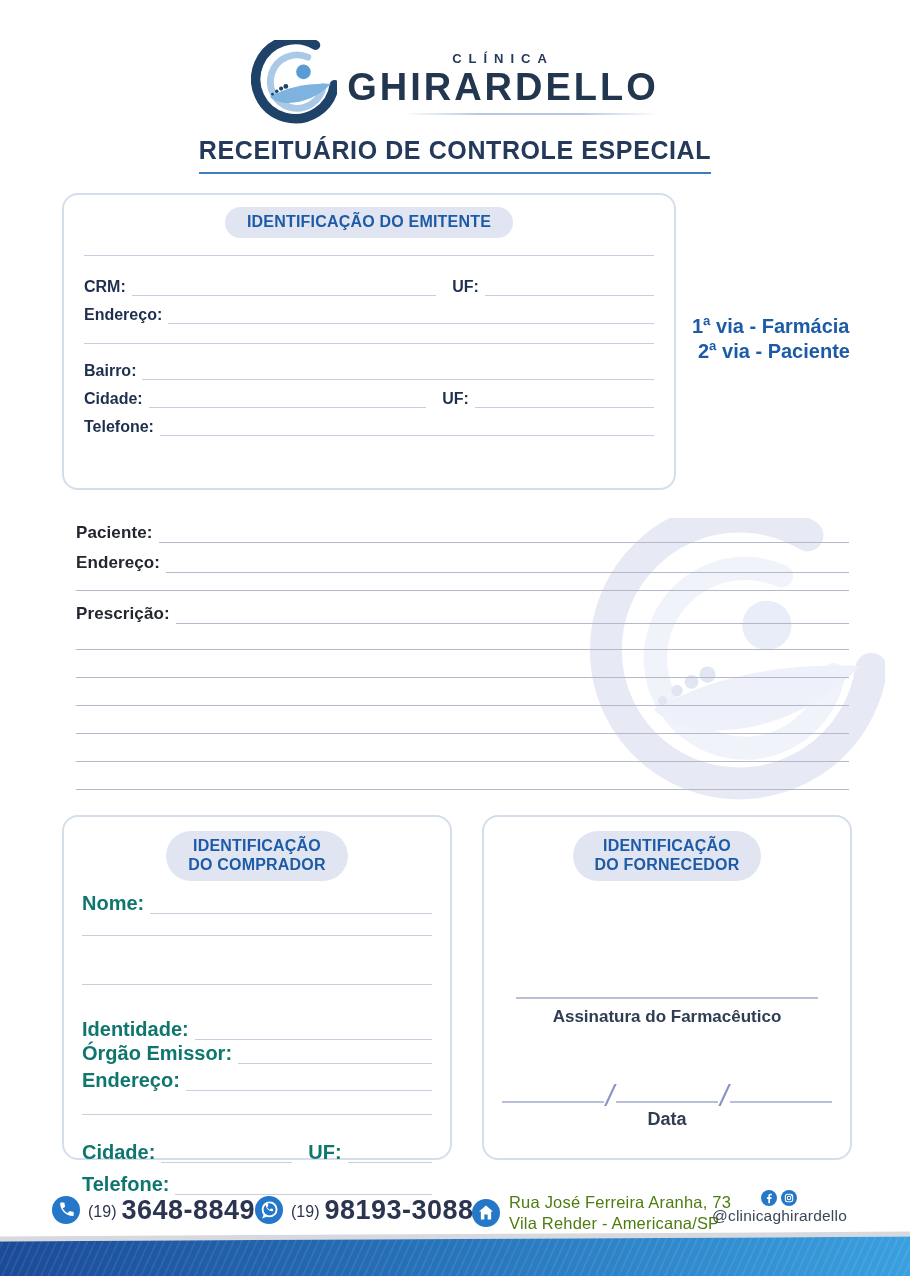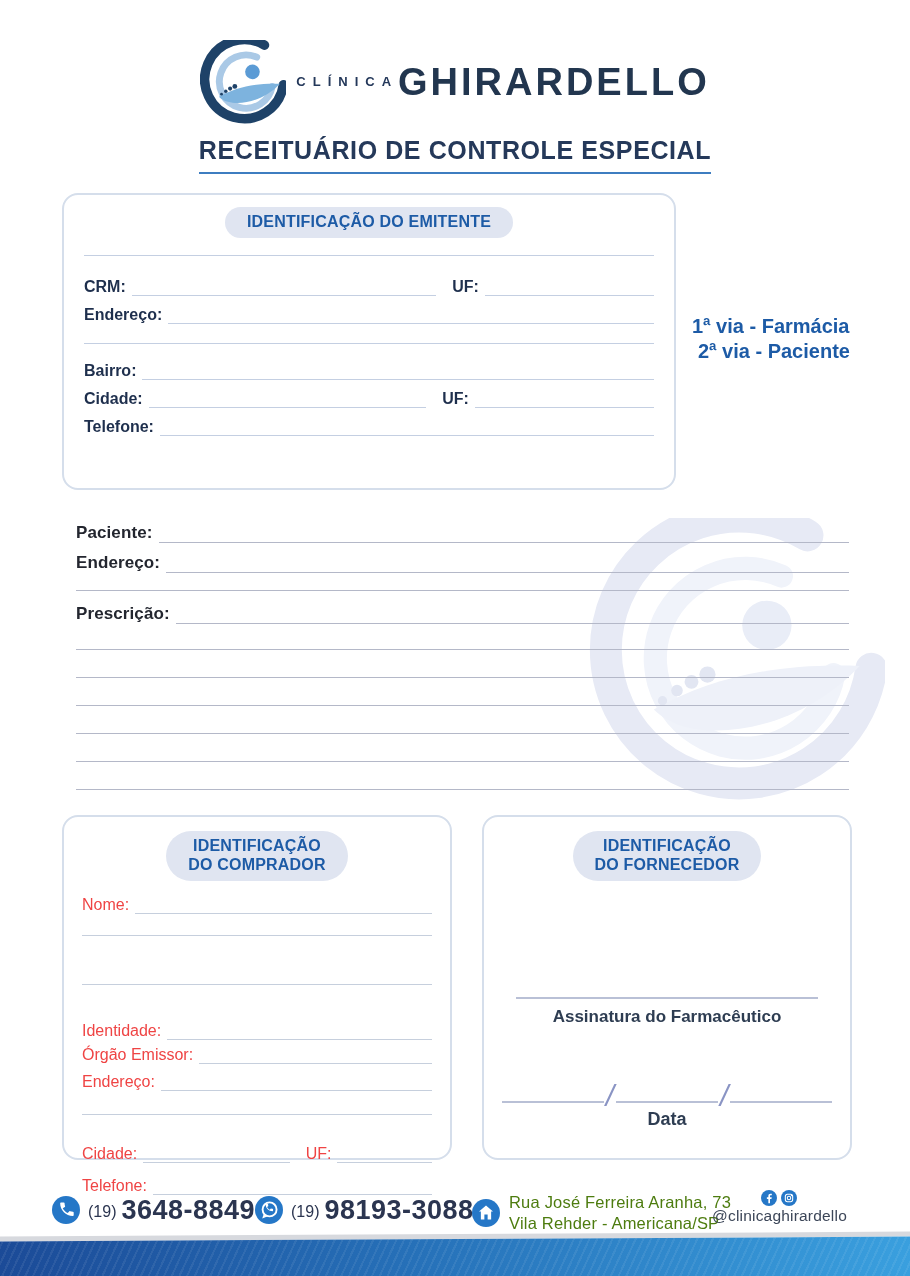--- a/index.html
+++ b/index.html
@@ -3,21 +3,21 @@
 <meta charset="utf-8">
 <style>
   html,body{margin:0;padding:0;background:#ffffff;}
   .page{
     position:relative;width:910px;height:1276px;background:#ffffff;overflow:hidden;
     font-family:"Liberation Sans", sans-serif;
   }
   
   .logo-block{position:absolute;top:40px;left:0;width:100%;display:flex;justify-content:center;align-items:center;gap:10px;}
   .logo-mark{width:86px;height:86px;flex:0 0 auto;}
-  .logo-text{display:flex;flex-direction:row;align-items:center;}
+  .logo-text{display:flex;flex-direction:column;align-items:center;}
   .logo-clinic{font-size:13px;font-weight:700;letter-spacing:7px;color:#24385a;margin-bottom:2px;}
   .logo-name{font-size:38px;font-weight:600;letter-spacing:3px;color:#22364f;line-height:1.05;}
   .logo-rule{height:2px;width:82%;margin-top:5px;align-self:flex-end;
     background:linear-gradient(90deg,rgba(185,201,221,0),#b9c9dd 30%,#b9c9dd 70%,rgba(185,201,221,0));}
   
   .title-wrap{position:absolute;top:136px;left:0;width:100%;text-align:center;}
   .title-wrap h1{display:inline-block;margin:0;font-size:25px;font-weight:800;color:#25395a;
     letter-spacing:0.6px;border-bottom:2px solid #3e7dc0;padding-bottom:7px;text-align:center;}
   
   .box{position:absolute;border:2px solid #d5deeb;border-radius:16px;background:#fff;box-sizing:border-box;}
@@ -49,21 +49,21 @@
   .middle{position:absolute;left:76px;top:513px;width:773px;z-index:1;}
   .middle .lbl{color:#23262f;font-size:17px;letter-spacing:0.1px;}
   .middle .line{border-bottom:1.5px solid #b4b8c8;}
   .middle .frow{height:30px;}
   .middle .m-cont{margin-top:17px;}
   .middle .m-presc{margin-top:3px;}
   .middle .blank{margin-top:27px;border-bottom:1.5px solid #b4b8c8;height:0;}
   .middle .blank.first{margin-top:25px;}
   
   .comprador{left:62px;top:815px;width:390px;height:345px;padding:14px 18px;}
-  .comprador .lbl{color:#ef4444;font-size:16px;font-weight:400;}
+  .comprador .lbl{color:#0f766e;font-size:20px;font-weight:700;}
   .comprador .line{border-bottom:1.5px solid #c6cfdd;}
   .comprador .frow{height:24px;}
   .comprador .r1{margin-top:9px;} .comprador .c1{margin-top:21px;} .comprador .c2{margin-top:25px;}
   .comprador .r2{margin-top:8px;} .comprador .r3{margin-top:0;} .comprador .r4{margin-top:3px;}
   .comprador .c3{margin-top:23px;} .comprador .r5{margin-top:1px;} .comprador .r6{margin-top:8px;}
   .fornecedor{left:482px;top:815px;width:370px;height:345px;padding:14px 18px;}
   .sig-line{border-bottom:2px solid #b9c0d6;height:0;margin:116px 14px 0 14px;}
   .sig-caption{text-align:center;margin-top:8px;font-size:17px;font-weight:700;color:#2e3d52;}
   .date-row{display:flex;align-items:flex-end;height:36px;margin-top:40px;}
   .dline{flex:1;border-bottom:2px solid #b9c0d6;height:0;}

